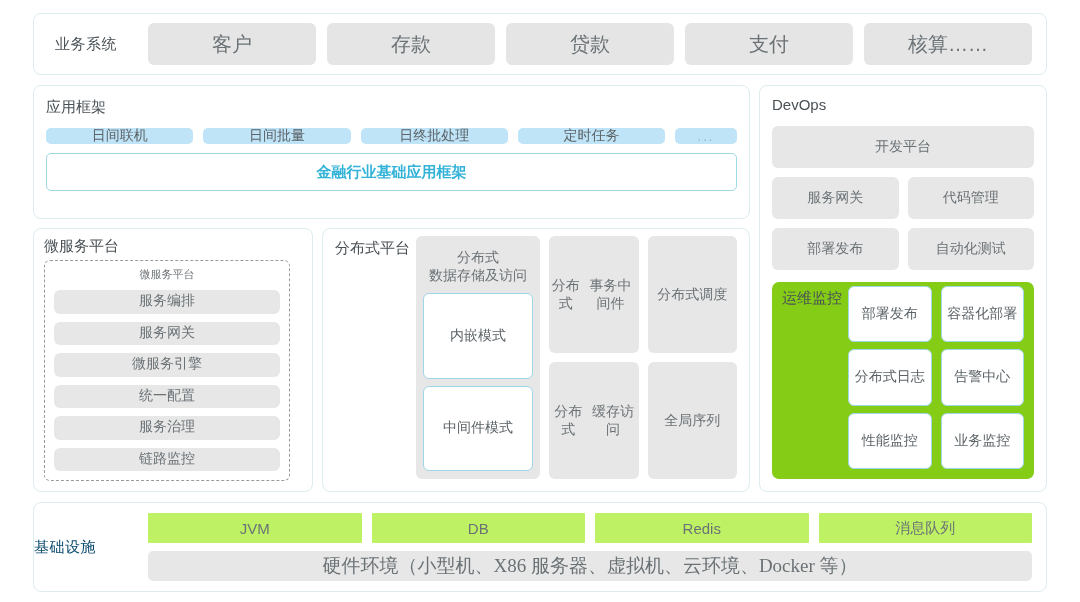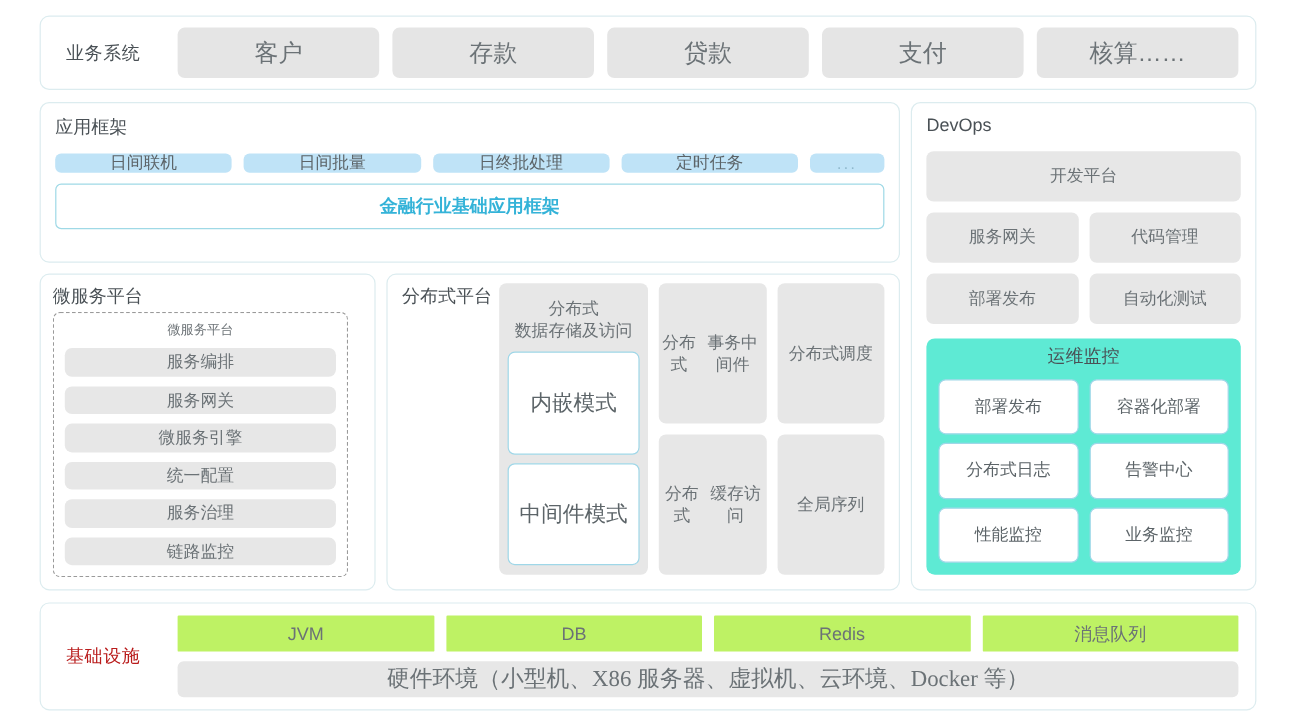--- a/index.html
+++ b/index.html
@@ -139,20 +139,21 @@
     display: flex;
     gap: 9px;
     min-height: 0;
   }
   .micro {
     width: 280px;
     flex: none;
     padding: 7px 22px 10px 10px;
     display: flex;
     flex-direction: column;
+    font-family: Liberation Mono, monospace;
   }
   .micro-dashed {
     flex: 1;
     border: 1px dashed #9a9a9a;
     border-radius: 6px;
     padding: 6px 9px 9px 9px;
     display: flex;
     flex-direction: column;
     gap: 7px;
     min-height: 0;
@@ -215,21 +216,21 @@
     padding: 4px 0 2px 0;
   }
   .mode-box {
     flex: 1;
     background: #ffffff;
     border: 1px solid #9fd7e8;
     border-radius: 6px;
     display: flex;
     align-items: center;
     justify-content: center;
-    font-size: 18px;
+    font-size: 14px;
     color: #5c6468;
   }
   .dist-grid {
     flex: 1;
     display: grid;
     grid-template-columns: 1fr 1fr;
     grid-template-rows: 1fr 1fr;
     gap: 9px 9px;
     min-width: 0;
   }
@@ -249,26 +250,26 @@
   }
   .devops-pair {
     flex: none;
     height: 42px;
     display: grid;
     grid-template-columns: 1fr 1fr;
     gap: 9px;
   }
   .ops {
     flex: 1;
-    background: #5eead4;
+    background: #84cc16;
     border-radius: 7px;
     margin-top: 3px;
     padding: 4px 10px 10px 10px;
     display: flex;
-    flex-direction: column;
+    flex-direction: row;
     gap: 6px;
     min-height: 0;
   }
   .ops-title {
     text-align: center;
     font-size: 15px;
     color: #4a5156;
     line-height: 24px;
   }
   .ops-grid {
@@ -295,23 +296,22 @@
     height: 90px;
     flex: none;
     display: flex;
     align-items: center;
     padding: 0 14px 0 0;
     gap: 10px;
   }
   .infra-label {
     width: 104px;
     flex: none;
-    text-align: center;
-    font-size: 15px;
-    color: #b91c1c;
+    font-size: 15px;
+    color: #0c4a6e;
     letter-spacing: .5px;
   }
   .infra-stack {
     flex: 1;
     display: flex;
     flex-direction: column;
     gap: 8px;
   }
   .infra-top {
     display: flex;

